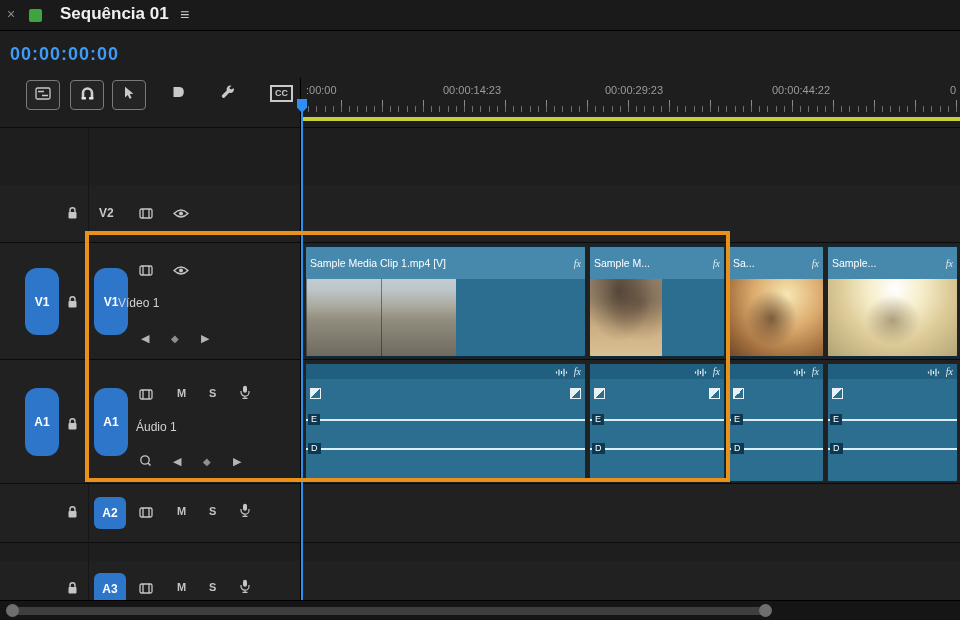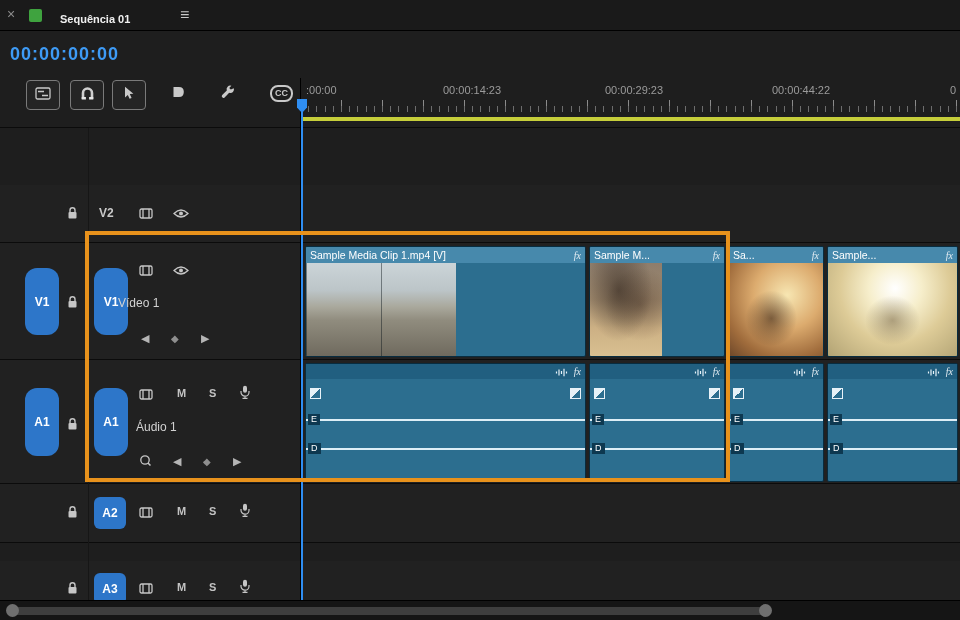--- a/index.html
+++ b/index.html
@@ -2,29 +2,29 @@
 <html><head>
 <meta charset="utf-8">
 <style>
   html,body{margin:0;padding:0;background:#000;}
   .app{position:relative;width:960px;height:620px;background:#1e1e1e;overflow:hidden;
        font-family:"Liberation Sans",sans-serif;color:#c9c9c9;-webkit-font-smoothing:antialiased;}
   
   .tabbar{position:absolute;left:0;top:0;width:960px;height:30px;background:#1a1a1a;border-bottom:1px solid #000;}
   .tab-close{position:absolute;left:7px;top:6px;font-size:14px;color:#8d8d8d;cursor:pointer;}
   .seq-dot{position:absolute;left:29px;top:9px;width:13px;height:13px;border-radius:2px;background:#3fa33f;}
-  .tab-title{position:absolute;left:60px;top:13px;font-size:11px;font-weight:bold;color:#f0f0f0;}
+  .tab-title{position:absolute;left:60px;top:4px;font-size:17px;font-weight:bold;color:#f0f0f0;}
   .tab-menu{position:absolute;left:180px;top:6px;font-size:16px;color:#c9c9c9;}
   
   .timecode{position:absolute;left:10px;top:44px;font-size:18px;font-weight:600;color:#3e9bf6;letter-spacing:1px;}
   
   .tool-box{position:absolute;top:80px;width:32px;height:28px;border:1px solid #7a7a7a;border-radius:4px;
             background:#242424;display:flex;align-items:center;justify-content:center;}
   .tool-icon{position:absolute;top:84px;display:flex;align-items:center;justify-content:center;}
-  .cc-chip{position:absolute;left:270px;top:85px;border:2px solid #c9c9c9;border-radius:8px;
+  .cc-chip{position:absolute;left:270px;top:85px;border:2px solid #c9c9c9;border-radius:0;
            font-size:9px;font-weight:bold;color:#c9c9c9;padding:1px 3px;line-height:11px;}
   
   .ruler{position:absolute;left:300px;top:78px;width:660px;height:47px;}
   .ruler-label{position:absolute;top:6px;font-size:11px;color:#9b9b9b;white-space:nowrap;}
   .ticks-tall{position:absolute;left:0;top:22px;width:660px;height:12px;
      background:repeating-linear-gradient(90deg,#8b8b8b 0 1px,transparent 1px 41px);}
   .ticks{position:absolute;left:0;top:28px;width:660px;height:6px;
      background:repeating-linear-gradient(90deg,#6d6d6d 0 1px,transparent 1px 8.2px);}
   .workbar{position:absolute;left:0;top:39px;width:660px;height:4px;background:#c6ce3a;}
   
@@ -36,21 +36,21 @@
   .blue-sm{border-radius:6px;}
   .icon{position:absolute;display:inline-flex;cursor:pointer;}
   .txtbtn{position:absolute;font-size:11px;font-weight:bold;color:#c3c3c3;cursor:pointer;}
   .kf{position:absolute;font-size:11px;color:#b5b5b5;cursor:pointer;}
   .kf-d{font-size:10px;color:#8f8f8f;}
   .vline{position:absolute;background:#000;}
   .hline{position:absolute;background:#0b0b0b;}
   
   .vclip{position:absolute;top:246px;height:111px;background:#2c6e8f;border:1px solid #082c3f;border-radius:2px;
          box-sizing:border-box;overflow:hidden;z-index:10;cursor:pointer;}
-  .vtitle{position:relative;height:16px;background:#4789ac;display:flex;align-items:center;gap:16px;padding:0 4px;z-index:3;}
+  .vtitle{position:relative;height:32px;background:#4789ac;display:flex;align-items:center;gap:16px;padding:0 4px;z-index:3;}
   .vlabel{flex:1;font-size:10.5px;color:#fff;white-space:nowrap;overflow:hidden;}
   .fx{font-size:10px;font-style:italic;color:#e3ecf2;font-family:"Liberation Serif",serif;}
   .thumb{position:absolute;top:15px;bottom:0;left:0;}
   .t1{background:repeating-linear-gradient(90deg,rgba(10,20,25,.45) 0 1px,rgba(0,0,0,0) 1px 75px),
       linear-gradient(180deg,#ccd5d9 0%,#bcc5c8 30%,#a9a89c 48%,#908c7e 62%,#6f6a5e 100%);}
   .t2{background:radial-gradient(ellipse at 40% 30%,rgba(35,25,20,.55) 0%,rgba(35,25,20,0) 55%),
       radial-gradient(ellipse at 70% 45%,rgba(60,40,30,.4) 0%,rgba(60,40,30,0) 50%),
       linear-gradient(180deg,#8d7d6c 0%,#a08a6e 40%,#ccb084 70%,#d9c091 100%);}
   .t3{background:radial-gradient(ellipse at 45% 60%,rgba(40,20,10,.55) 0%,rgba(40,20,10,0) 35%),
       radial-gradient(circle at 62% 35%,#f7e6b2 0%,#dcab6e 40%,#a06c3c 75%,#6e4729 100%);}

